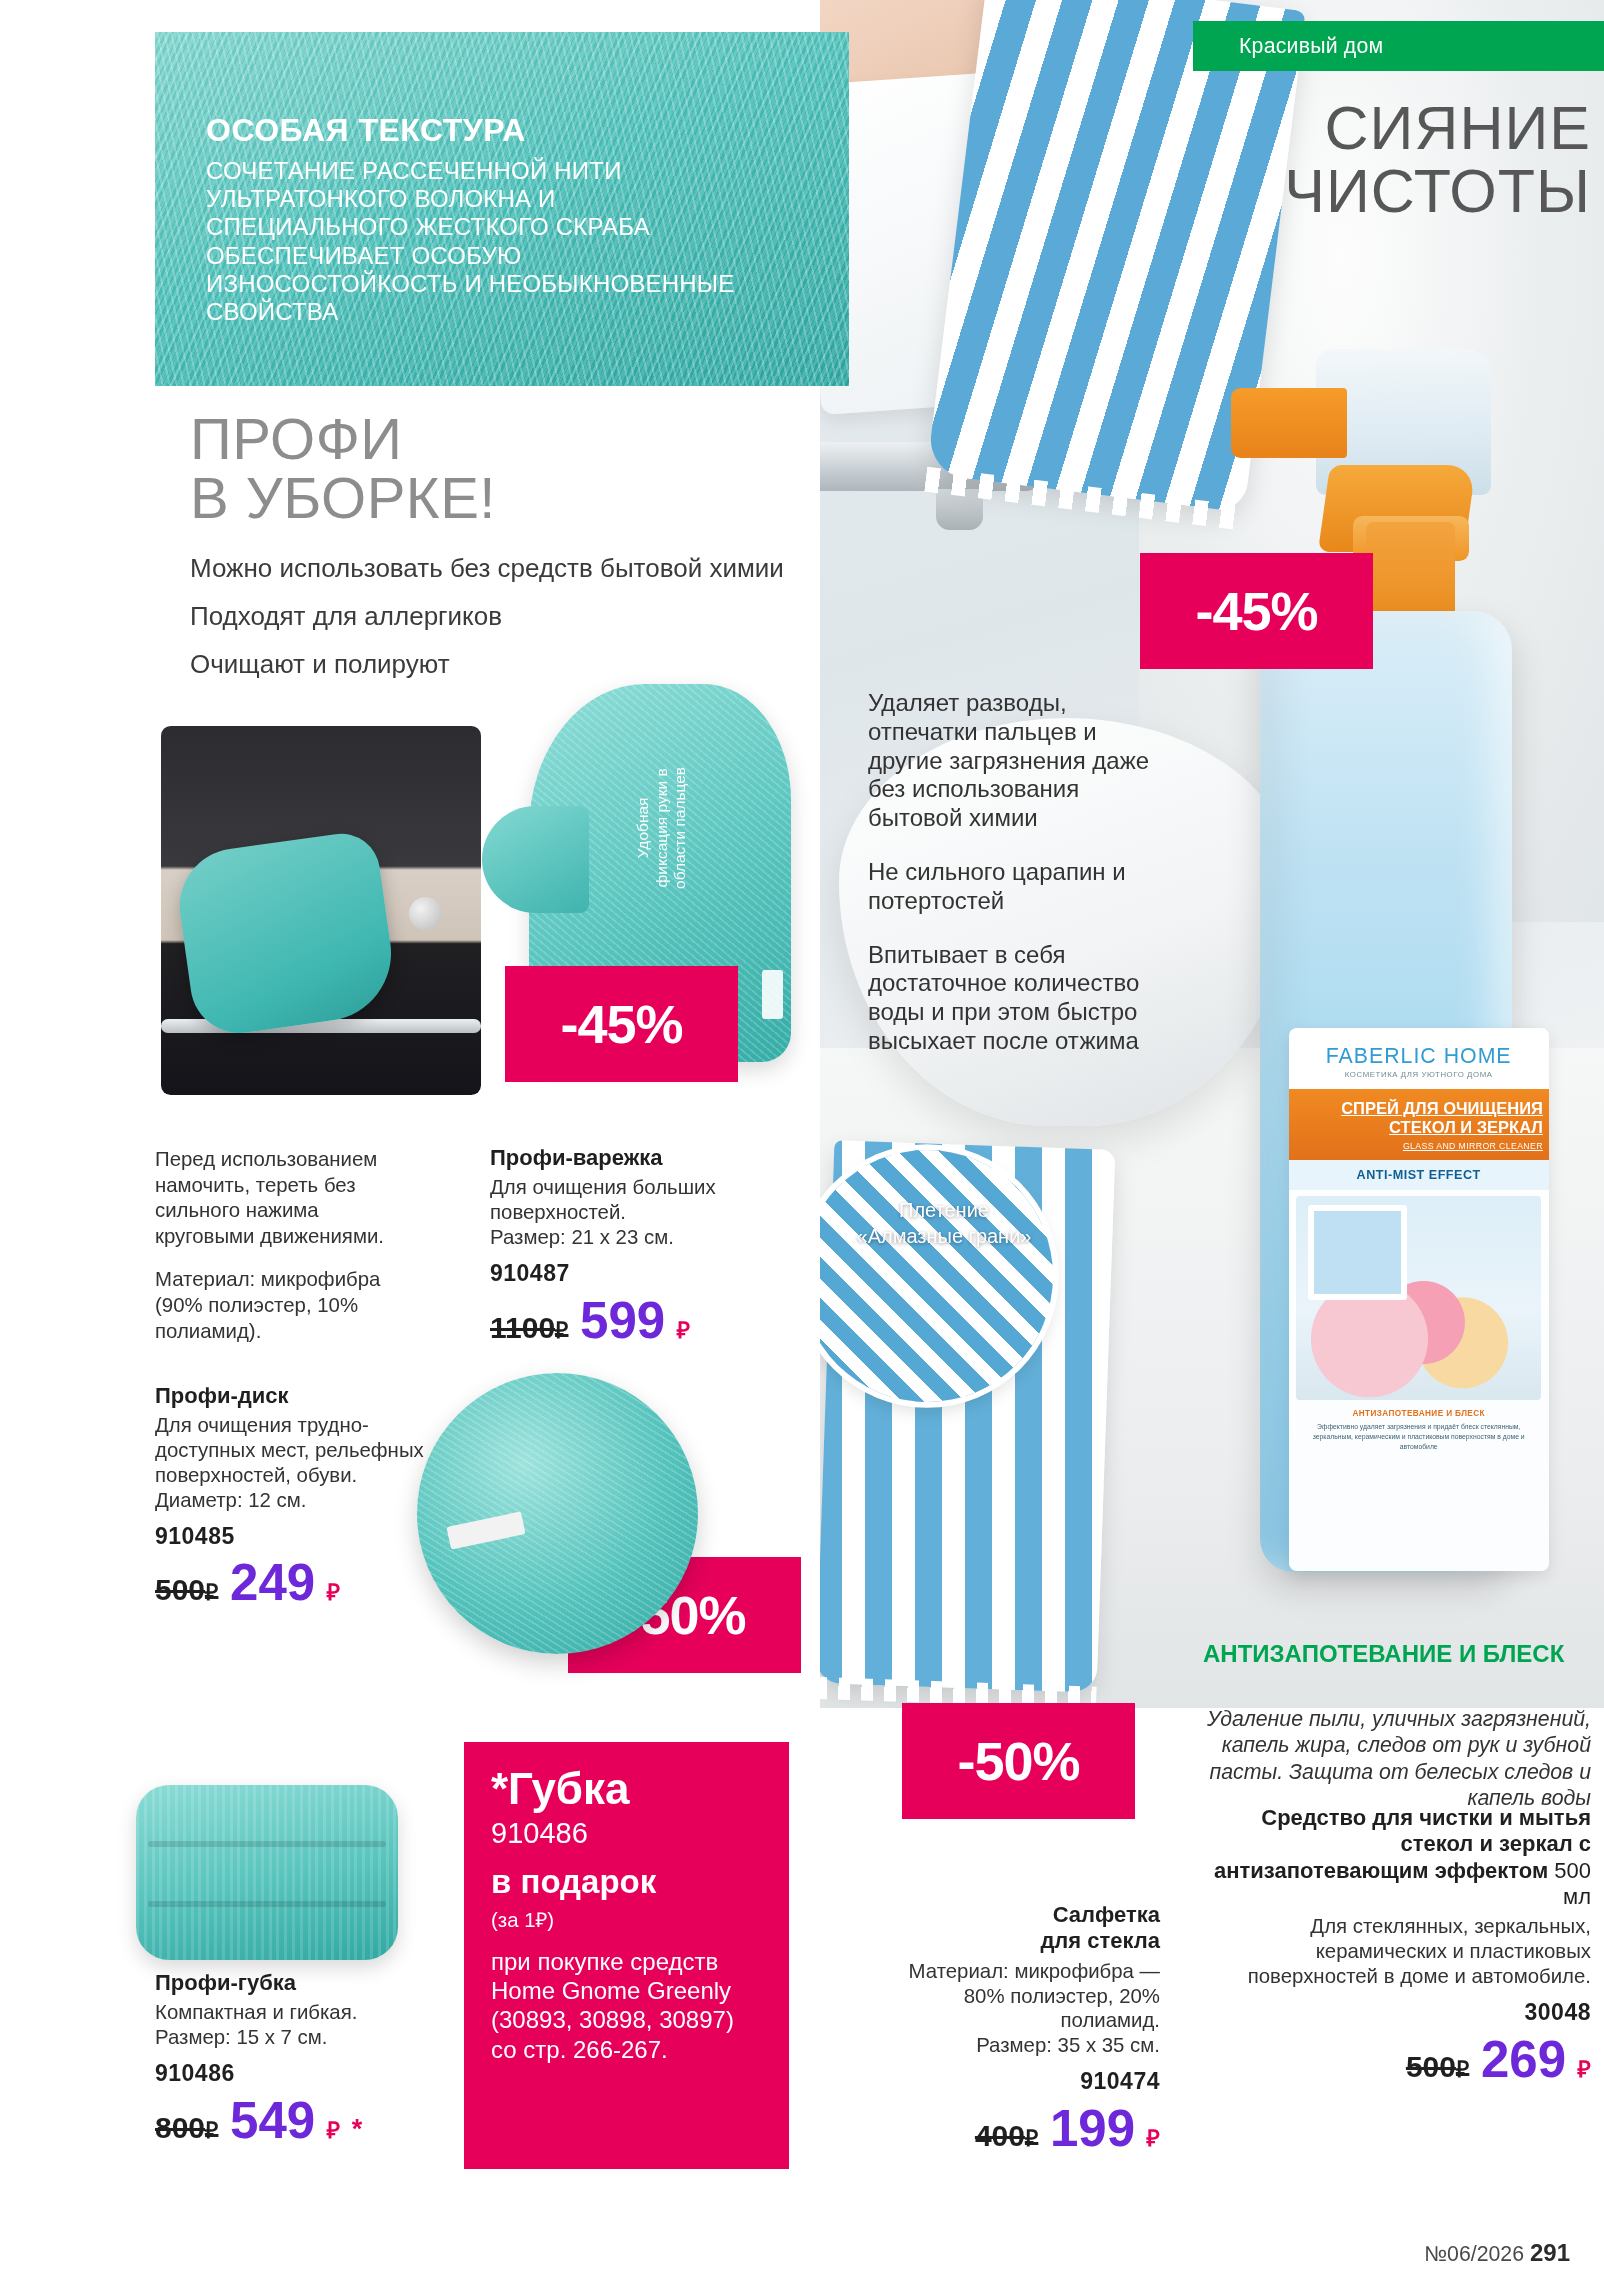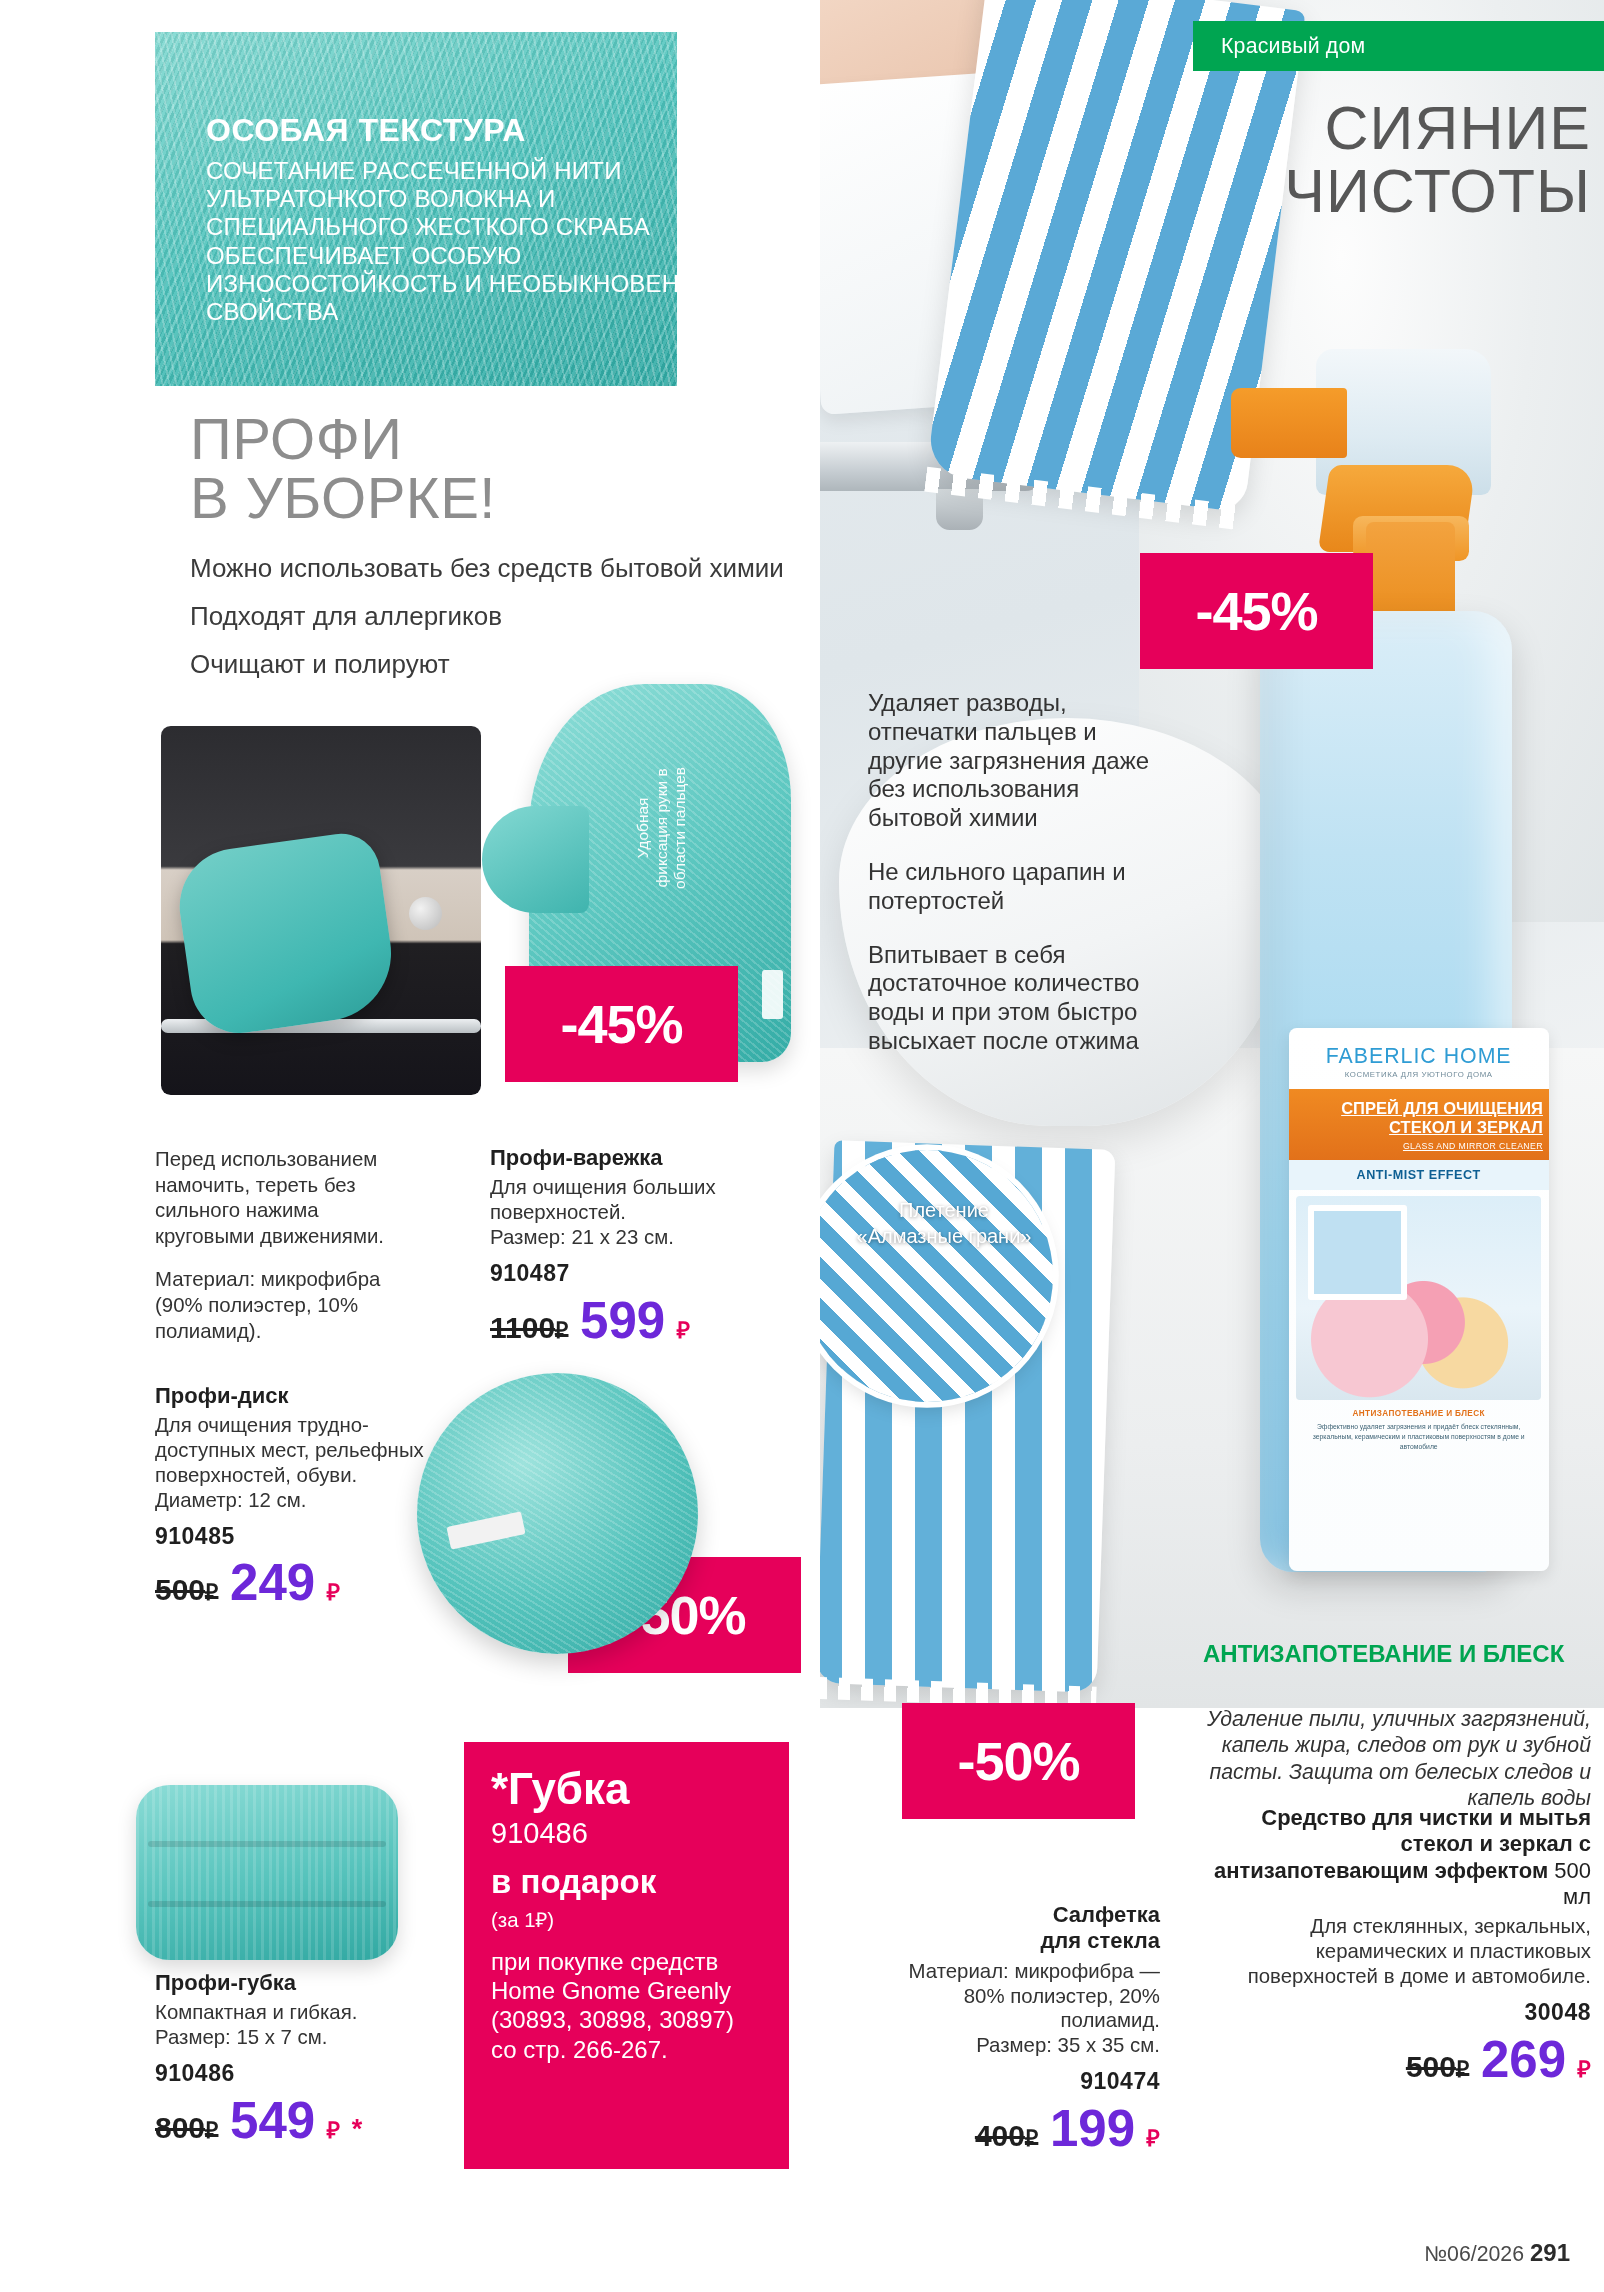--- a/index.html
+++ b/index.html
@@ -181,32 +181,32 @@
     content:""; position:absolute; left: 11.6px; top: 9.7px; width: 87px; height: 83px;
     border: 6.8px solid #ffffff; background: #bfe0f2; border-radius: 2.9px;
   }
   .label-foot { padding: 7.8px 9.7px; font-size: 6.8px; color: #3d6274; line-height: 1.45; text-align: center; }
   .label-foot b { display:block; font-size: 8.2px; color: #e2711a; margin-bottom: 2.9px; letter-spacing: 0.4px;}
 
   
   .green-tag {
     position: absolute; left: 1193px; top: 21.3px; width: 412px; height: 50px;
     background: #00a551; color: #ffffff;
-    display: flex; align-items: center; padding-left: 28px;
+    display: flex; align-items: center; padding-left: 46px;
     font-size: 21.3px; letter-spacing: 0.2px;
   }
   .headline-right {
     position: absolute; left: 1145px; top: 97px; width: 446px;
     text-align: right; color: #575757; font-size: 61px; line-height: 1.03;
     font-weight: 300; letter-spacing: 1px;
   }
 
   
   .texture-card {
-    position: absolute; left: 155px; top: 32px; width: 522px; height: 354px;
+    position: absolute; left: 155px; top: 32px; width: 694px; height: 354px;
     background:
       repeating-linear-gradient(115deg, rgba(255,255,255,.10) 0 2.9px, rgba(0,0,0,.05) 2.9px 5.8px),
       linear-gradient(160deg,#7fd8d0 0%,#4cc2bb 45%,#2faaa4 100%);
     overflow: hidden;
   }
   .texture-card .fuzz {
     position: absolute; inset: 0;
     background:
       repeating-linear-gradient(78deg, rgba(255,255,255,.22) 0 1.9px, transparent 1.9px 6.8px),
       repeating-linear-gradient(-64deg, rgba(255,255,255,.14) 0 1.9px, transparent 1.9px 8.7px);

